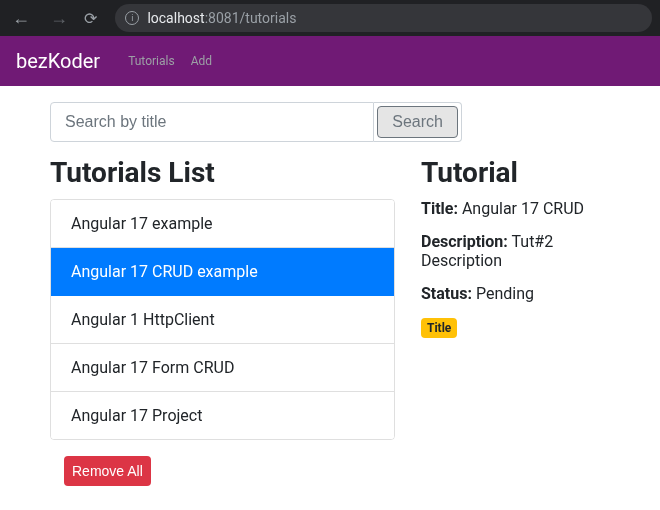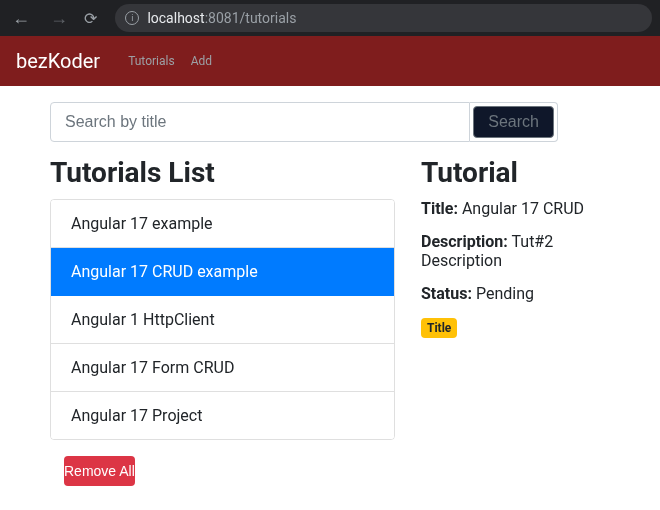--- a/index.html
+++ b/index.html
@@ -7,44 +7,44 @@
     
     .browser-chrome { background: #202124; height: 36px; display: flex; align-items: center; padding: 0 8px; gap: 12px; }
     .nav-arrow { color: #9aa0a6; font-size: 18px; cursor: pointer; padding: 2px 4px; }
     .nav-arrow.fwd { color: #5f6368; }
     .reload { color: #9aa0a6; font-size: 16px; cursor: pointer; }
     .url-bar { flex: 1; background: #35363a; border-radius: 14px; height: 28px; display: flex; align-items: center; padding: 0 10px; margin-left: 6px; }
     .url-info-icon { width: 14px; height: 14px; border: 1px solid #9aa0a6; border-radius: 50%; display: flex; align-items: center; justify-content: center; font-size: 9px; color: #9aa0a6; margin-right: 8px; }
     .url-text { color: #9aa0a6; font-size: 14px; }
     .url-host { color: #e8eaed; }
     
-    .navbar { background: #7f1d1d; height: 50px; display: flex; align-items: center; padding: 0 16px; }
+    .navbar { background: #701a75; height: 50px; display: flex; align-items: center; padding: 0 16px; }
     .brand { color: #fff; font-size: 20px; font-weight: 400; margin-right: 28px; }
     .nav-link { color: #9ca0a5; font-size: 12px; text-decoration: none; margin-right: 16px; }
     
     .container { padding: 16px 50px 0; display: flex; flex-direction: column; }
     
-    .search-row { display: flex; gap: 0; margin-bottom: 14px; width: 508px; }
+    .search-row { display: flex; gap: 0; margin-bottom: 14px; width: 412px; }
     .search-input { flex: 1; border: 1px solid #ced4da; border-radius: 4px 0 0 4px; padding: 10px 14px; font-size: 16px; color: #495057; }
     .search-input::placeholder { color: #6c757d; }
     .search-btn-wrap { border: 1px solid #ced4da; border-left: none; border-radius: 0 4px 4px 0; padding: 3px; display: flex; }
-    .search-btn { border: 1px solid #6c757d; background: #0f172a; color: #6c757d; padding: 6px 14px; border-radius: 4px; font-size: 16px; cursor: pointer; }
+    .search-btn { border: 1px solid #6c757d; background: #e5e5e5; color: #6c757d; padding: 6px 14px; border-radius: 4px; font-size: 16px; cursor: pointer; }
     
     .columns { display: flex; gap: 26px; justify-content: space-between; }
     .col-left { width: 345px; }
     .col-right { flex: 1; }
     
     h2 { font-size: 28px; font-weight: 700; color: #212529; margin-bottom: 10px; }
     
     .list { border: 1px solid rgba(0,0,0,0.125); border-radius: 4px; overflow: hidden; }
     .list-item { padding: 14px 20px; border-bottom: 1px solid rgba(0,0,0,0.125); font-size: 16px; color: #212529; cursor: pointer; background: #fff; }
     .list-item:last-child { border-bottom: none; }
     .list-item.active { background: #007bff; color: #fff; border-color: #007bff; }
     
-    .remove-btn { background: #dc3545; color: #fff; border: none; padding: 7px 0; font-size: 14px; border-radius: 4px; cursor: pointer; margin-top: 16px; margin-left: 14px; }
+    .remove-btn { background: #dc3545; color: #fff; border: none; padding: 7px 8px; font-size: 14px; border-radius: 4px; cursor: pointer; margin-top: 16px; margin-left: 14px; }
     
     .detail-row { font-size: 16px; color: #212529; margin-bottom: 14px; }
     .detail-row b { font-weight: 700; }
     
     .edit-badge { background: #ffc107; color: #212529; font-size: 12px; font-weight: 700; padding: 3px 6px; border-radius: 4px; cursor: pointer; display: inline-block; }
   </style>
 </head>
 <body>
 
 <div class="browser-chrome">

